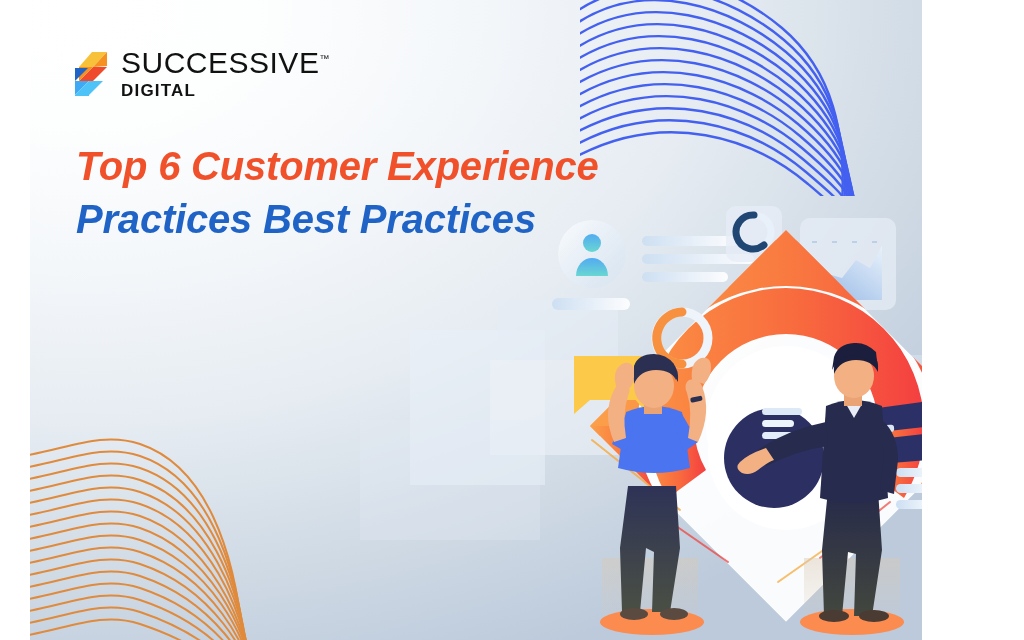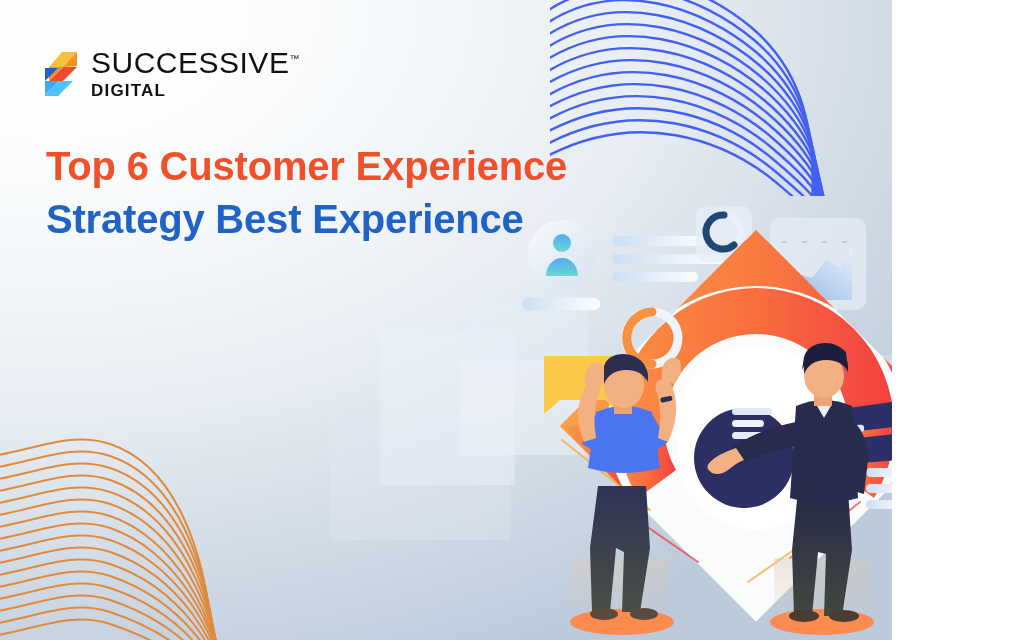--- a/index.html
+++ b/index.html
@@ -9,20 +9,21 @@
     background:#ffffff;
   }
 
   
   #banner {
     position:relative;
     width:892px; height:640px;
     overflow:hidden;
     background:
       radial-gradient(120% 110% at 6% 2%, #ffffff 0%, #fdfefe 16%, #f4f7fa 36%, #e6ecf2 58%, #d2dce6 78%, #bccadb 100%);
+    margin-left: 30px;
   }
 
   
   .bgblock { position:absolute; background:#eaf0f8; opacity:.55; }
   .bgblock.b2 { background:#e5ecf5; }
   .bgblock.b3 { background:#eef3f8; }
 
   
   .waves { position:absolute; pointer-events:none; }
   #waves-tr { top:-34px; right:-18px; }
@@ -38,21 +39,21 @@
     line-height:1; font-weight:400; position:relative; white-space:nowrap;
   }
   #logo-tm { font-size:10px; vertical-align:super; letter-spacing:0; }
   #logo-sub {
     font-size:17px; font-weight:700; color:#111; letter-spacing:1.2px;
     text-align:left; line-height:1; margin-top:4px;
   }
 
   
   #headline { position:absolute; left:46px; top:140px; }
-  .hl-line { font-size:40px; font-weight:700; line-height:1.33; letter-spacing:-.2px; white-space:nowrap; }
+  .hl-line { font-size:40px; font-weight:700; line-height:1.33; letter-spacing:-.2px; white-space:nowrap;font-style:italic; }
   #hl-1 { color:#f0512a; }
   #hl-2 { color:#1f63c6; }
 
   
   #illustration { position:absolute; left:500px; top:190px; width:524px; height:450px; }
 </style>
 </head>
 <body>
 
 <div id="banner">
@@ -124,21 +125,21 @@
     <div id="logo-word">
       <div id="logo-main">
         <span>SUCCESSIVE</span><span id="logo-tm">™</span>
       </div>
       <div id="logo-sub">DIGITAL</div>
     </div>
   </div>
 
   <div id="headline">
     <div class="hl-line" id="hl-1">Top 6 Customer Experience</div>
-    <div class="hl-line" id="hl-2">Strategy Best Experience</div>
+    <div class="hl-line" id="hl-2">Practices Best Practices</div>
   </div>
 
   <svg id="illustration" viewBox="0 0 524 450" fill="none">
     <defs>
       <linearGradient id="ringA" x1="0" y1="0" x2="1" y2="0">
         <stop offset="0" stop-color="#fba04a"></stop>
           <stop offset=".5" stop-color="#f97a40"></stop>
           <stop offset="1" stop-color="#f4473f"></stop>
       </linearGradient>
       <linearGradient id="ringB" x1="0" y1="0" x2="1" y2="0">

